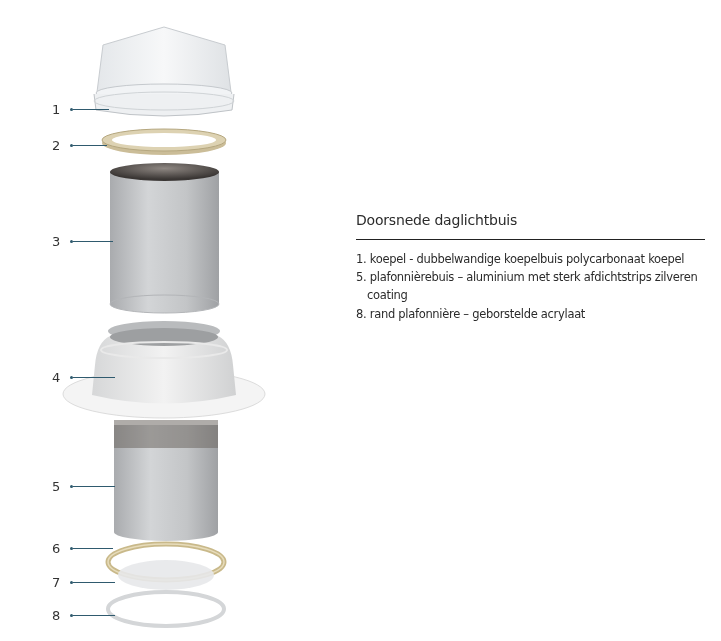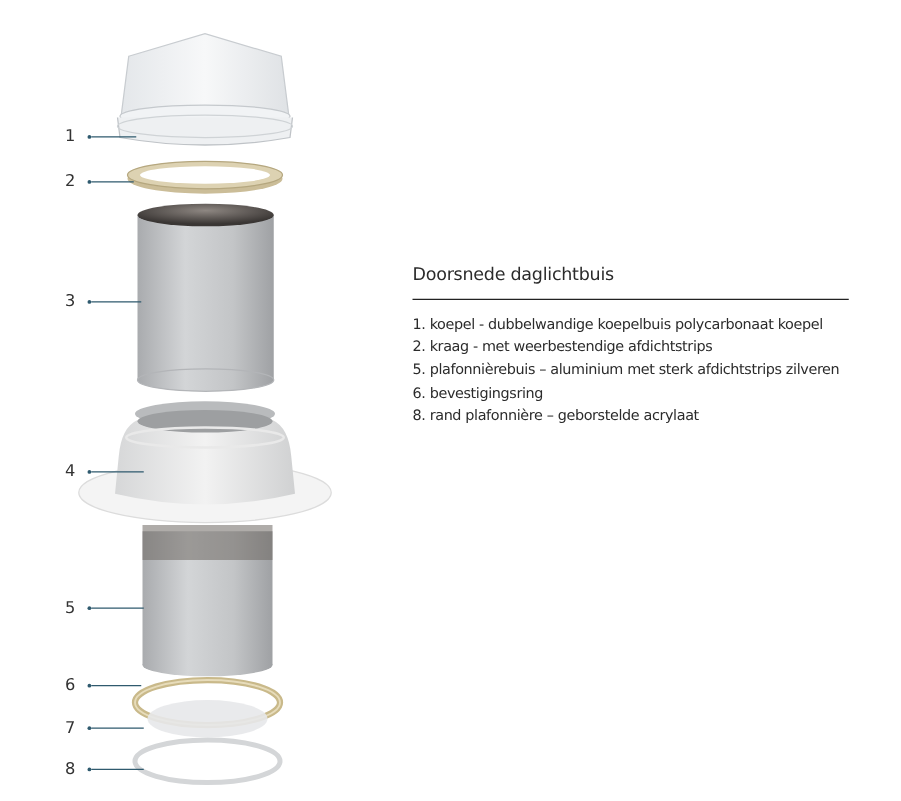--- a/index.html
+++ b/index.html
@@ -2,21 +2,21 @@
 <html><head>
 <meta charset="utf-8">
 <style>
   html, body { margin:0; padding:0; background:#ffffff; }
   body { width:721px; height:641px; position:relative; overflow:hidden; font-family:"DejaVu Sans", sans-serif; color:#2a2a2a; }
   #diagram { position:absolute; left:0; top:0; width:300px; height:641px; }
   .callout { position:absolute; left:52px; height:18px; display:flex; align-items:center; }
   .callout-num { font-size:13px; color:#333; width:12px; text-align:left; }
   .callout-dot { width:3px; height:3px; border-radius:50%; background:#2f5a6e; margin-left:6px; }
   .callout-line { height:1px; background:#2f5a6e; }
-  #legend { position:absolute; left:330px; top:212px; width:350px; }
+  #legend { position:absolute; left:356px; top:212px; width:350px; }
   #legend-title { font-size:14px; color:#2b2b2b; margin:0 0 11px 0; letter-spacing:-0.2px; }
   #legend-rule { border:0; border-top:1px solid #222; width:349px; margin:0 0 10px 0; }
   .legend-item { font-size:11.5px; line-height:18.2px; color:#2b2b2b; letter-spacing:-0.3px; }
   .legend-item .cont { display:block; padding-left:11px; }
 </style>
 </head>
 <body>
 
 <svg id="diagram" viewBox="0 0 300 641" xmlns="http://www.w3.org/2000/svg">
   <defs>
@@ -128,17 +128,15 @@
 <div class="callout" style="top:606px;">
   <span class="callout-num">8</span>
   <span class="callout-dot"></span>
   <span class="callout-line" style="width:42px;"></span>
 </div>
 
 <div id="legend">
   <div id="legend-title">Doorsnede daglichtbuis</div>
   <hr id="legend-rule">
   <div class="legend-item"><span>1.</span> <span>koepel - dubbelwandige koepelbuis polycarbonaat koepel</span></div>
-  <div class="legend-item"><span>2.</span> <span>kraag - met weerbestendige afdichtstrips</span></div>
-  <div class="legend-item"><span>5.</span> <span>plafonnièrebuis – aluminium met sterk afdichtstrips zilveren</span></div>
-  <div class="legend-item"><span>6.</span> <span>bevestigingsring</span></div>
+  <div class="legend-item"><span>5.</span> <span>plafonnièrebuis – aluminium met sterk afdichtstrips zilveren</span><span class="cont">coating</span></div>
   <div class="legend-item"><span>8.</span> <span>rand plafonnière – geborstelde acrylaat</span></div>
 </div>
 
 </body></html>

